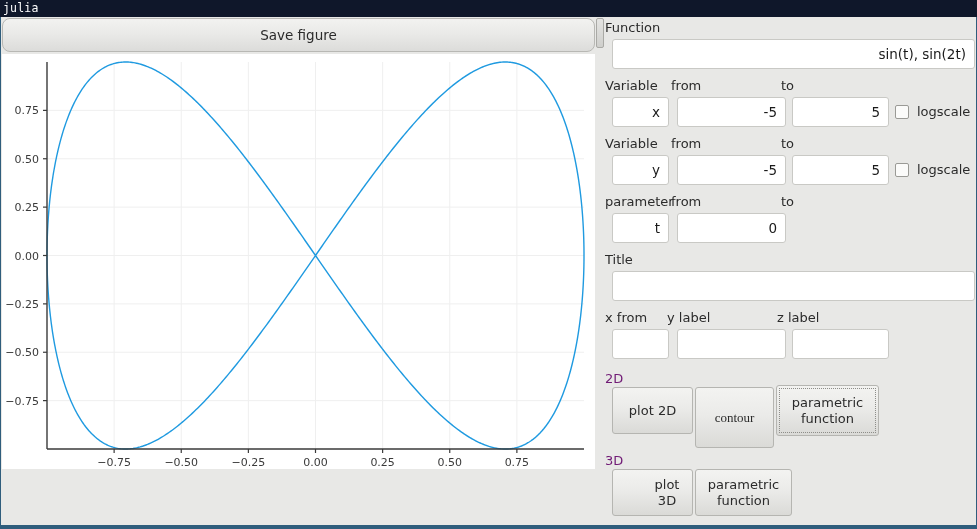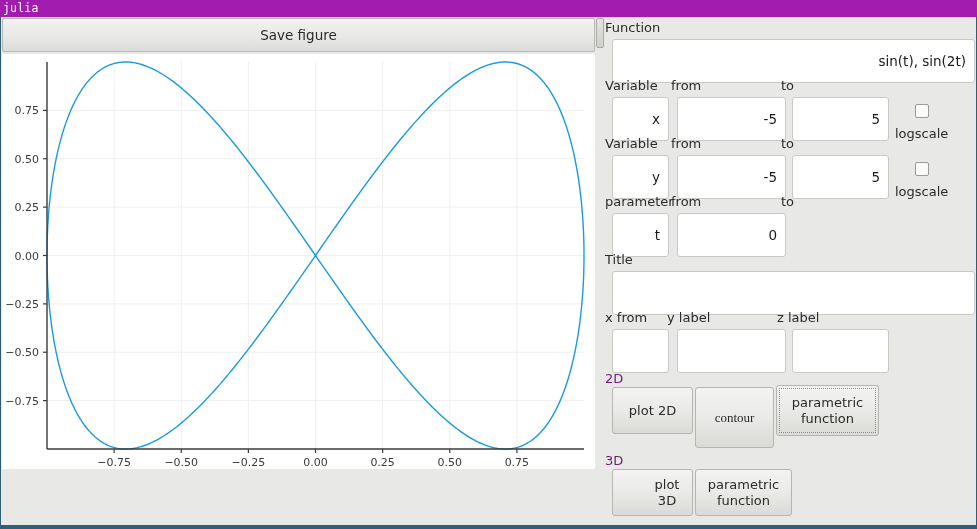--- a/index.html
+++ b/index.html
@@ -14,21 +14,21 @@
     position: relative;
     width: 977px; height: 529px;
     background: #2f5d7c;
     overflow: hidden;
   }
 
   
   .titlebar {
     position: absolute; left: 0; top: 0;
     width: 977px; height: 17px;
-    background: #a21caf;
+    background: #0f172a;
     color: #ffffff;
     font-family: "DejaVu Sans Mono", monospace;
     font-size: 11.5px;
     line-height: 17px;
     padding-left: 3px;
     letter-spacing: 0.2px;
     white-space: nowrap;
   }
 
   
@@ -44,21 +44,21 @@
     position: absolute; left: 0; top: 0;
     width: 595px; height: 508px;
     background: #e8e8e6;
   }
   .save-figure-btn {
     position: absolute;
     left: 1px; top: 1px;
     width: 593px; height: 34px;
     background: linear-gradient(to bottom, #f2f2f0 0%, #eaeae8 45%, #dcdcda 100%);
     border: 1px solid #b8b8b4;
-    border-radius: 2px;
+    border-radius: 8px;
     color: #2b2b2b;
     font-size: 13.5px;
     display: flex; align-items: center; justify-content: center;
     cursor: pointer;
   }
   .figure-canvas {
     position: absolute;
     left: 1px; top: 37px;
     width: 593px; height: 415px;
     background: #ffffff;
@@ -104,34 +104,33 @@
     line-height: 16px;
     white-space: nowrap;
   }
   .field {
     background: #ffffff;
     border: 1px solid #c9c9c5;
     border-radius: 3px;
     color: #1a1a1a;
     font-size: 13.5px;
     padding: 0 8px;
-    height: 44px;
+    height: 30px;
     line-height: 28px;
     outline: none;
     font-family: "DejaVu Sans", sans-serif;
   }
   .field::placeholder { color: #a7a7a3; }
 
   .row { position: absolute; text-align: right; }
 
   .checkwrap {
     position: absolute;
     display: flex; align-items: center; gap: 8px;
     cursor: pointer;
-    flex-direction: column;
   }
   .checkbox {
     width: 14px; height: 14px;
     background: #fbfbfa;
     border: 1px solid #9a9a96;
     border-radius: 2px;
     flex: none;
   }
 
   .btn {

